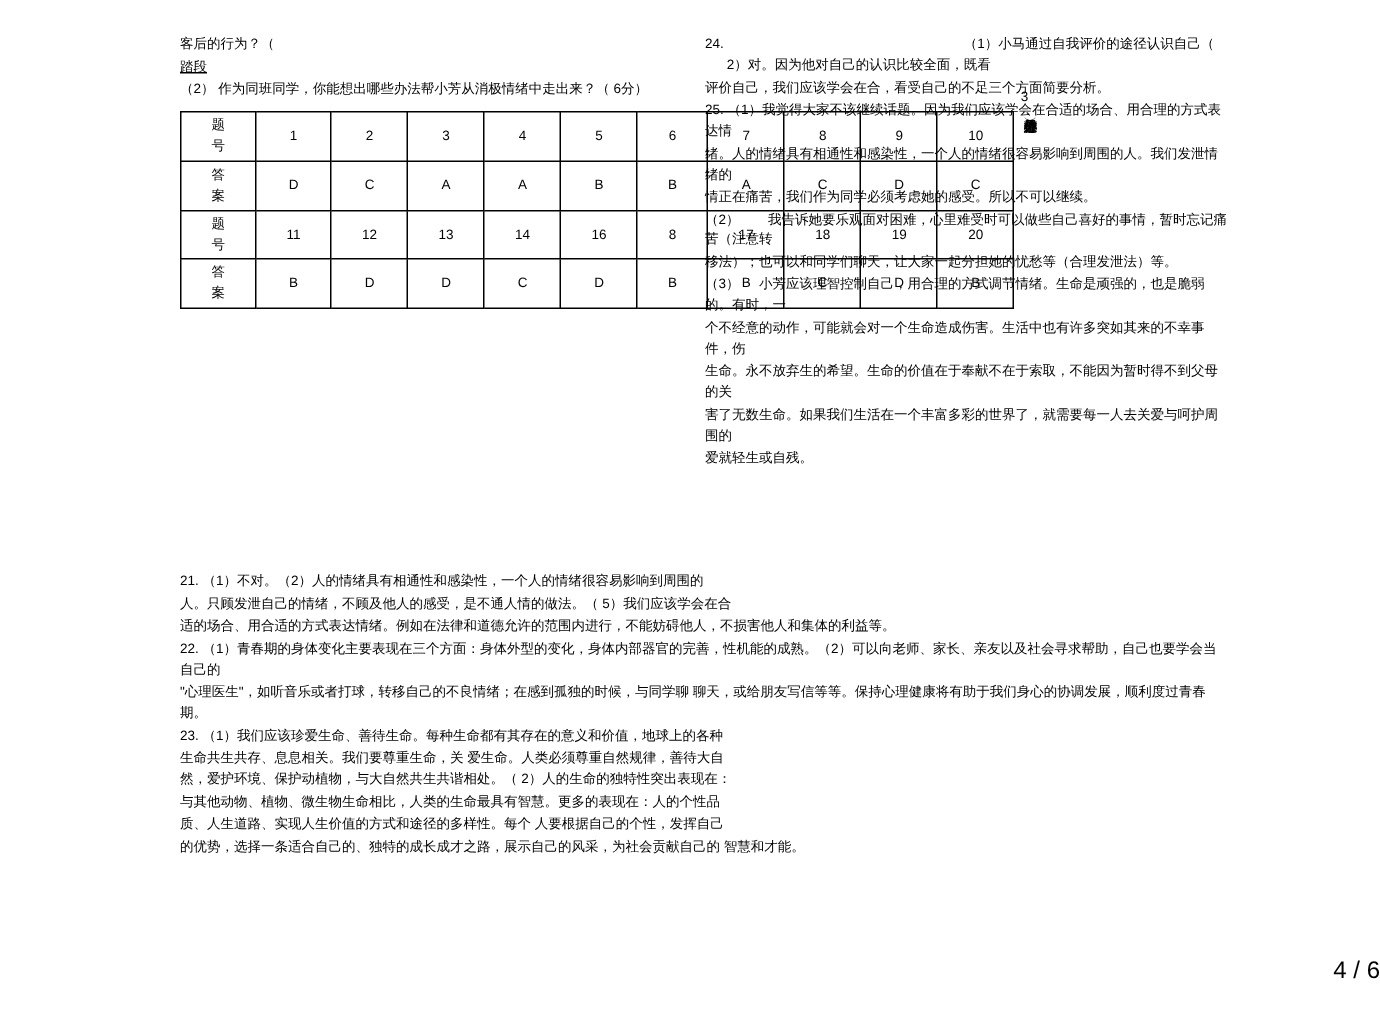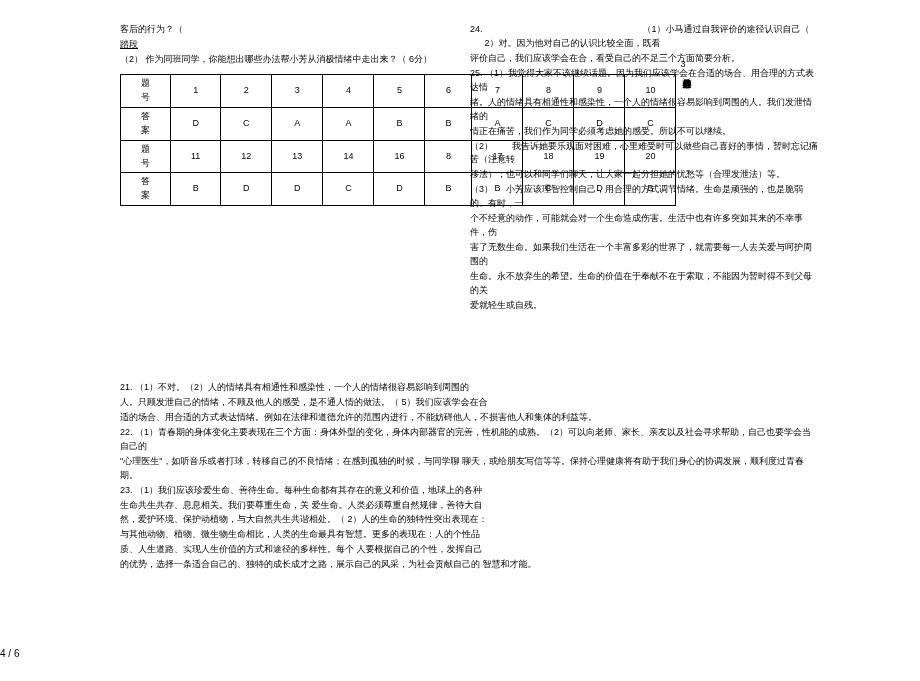--- a/index.html
+++ b/index.html
@@ -36,22 +36,22 @@
     position: absolute;
     left: 120px;
     top: 380px;
     width: 700px;
   }
   .footer {
     position: absolute;
     left: 0;
     bottom: 20px;
     width: 920px;
-    text-align: left;
-    font-size: 10px;
+    text-align: right;
+    font-size: 16px;
   }
   table {
     border-collapse: collapse;
     margin-top: 6px;
     margin-bottom: 8px;
     font-size: 9px;
   }
   th, td {
     border: 1px solid #000;
     padding: 2px 20px;
@@ -171,22 +171,22 @@
       <span style="display:inline-block; width:14px;"></span>
       <span>我告诉她要乐观面对困难，心里难受时可以做些自己喜好的事情，暂时忘记痛苦（注意转</span>
     </div>
     <div class="para">移法）；也可以和同学们聊天，让大家一起分担她的忧愁等（合理发泄法）等。</div>
     <div class="para">
       <span>（3）</span>
       <span style="display:inline-block; width:8px;"></span>
       <span>小芳应该理智控制自己，用合理的方式调节情绪。生命是顽强的，也是脆弱的。有时，一</span>
     </div>
     <div class="para">个不经意的动作，可能就会对一个生命造成伤害。生活中也有许多突如其来的不幸事件，伤</div>
+    <div class="para">生命。永不放弃生的希望。生命的价值在于奉献不在于索取，不能因为暂时得不到父母的关</div>
     <div class="para">害了无数生命。如果我们生活在一个丰富多彩的世界了，就需要每一人去关爱与呵护周围的</div>
-    <div class="para">生命。永不放弃生的希望。生命的价值在于奉献不在于索取，不能因为暂时得不到父母的关</div>
     <div class="para">爱就轻生或自残。</div>
   </div>
 
   <div class="block-21">
     <div class="para">21. （1）不对。（2）人的情绪具有相通性和感染性，一个人的情绪很容易影响到周围的</div>
     <div class="para">人。只顾发泄自己的情绪，不顾及他人的感受，是不通人情的做法。（     5）我们应该学会在合</div>
     <div class="para">适的场合、用合适的方式表达情绪。例如在法律和道德允许的范围内进行，不能妨碍他人，不损害他人和集体的利益等。</div>
     <div class="para">22. （1）青春期的身体变化主要表现在三个方面：身体外型的变化，身体内部器官的完善，性机能的成熟。（2）可以向老师、家长、亲友以及社会寻求帮助，自己也要学会当自己的</div>
     <div class="para">    "心理医生"，如听音乐或者打球，转移自己的不良情绪；在感到孤独的时候，与同学聊 聊天，或给朋友写信等等。保持心理健康将有助于我们身心的协调发展，顺利度过青春期。</div>
     <div class="para">23. （1）我们应该珍爱生命、善待生命。每种生命都有其存在的意义和价值，地球上的各种</div>

